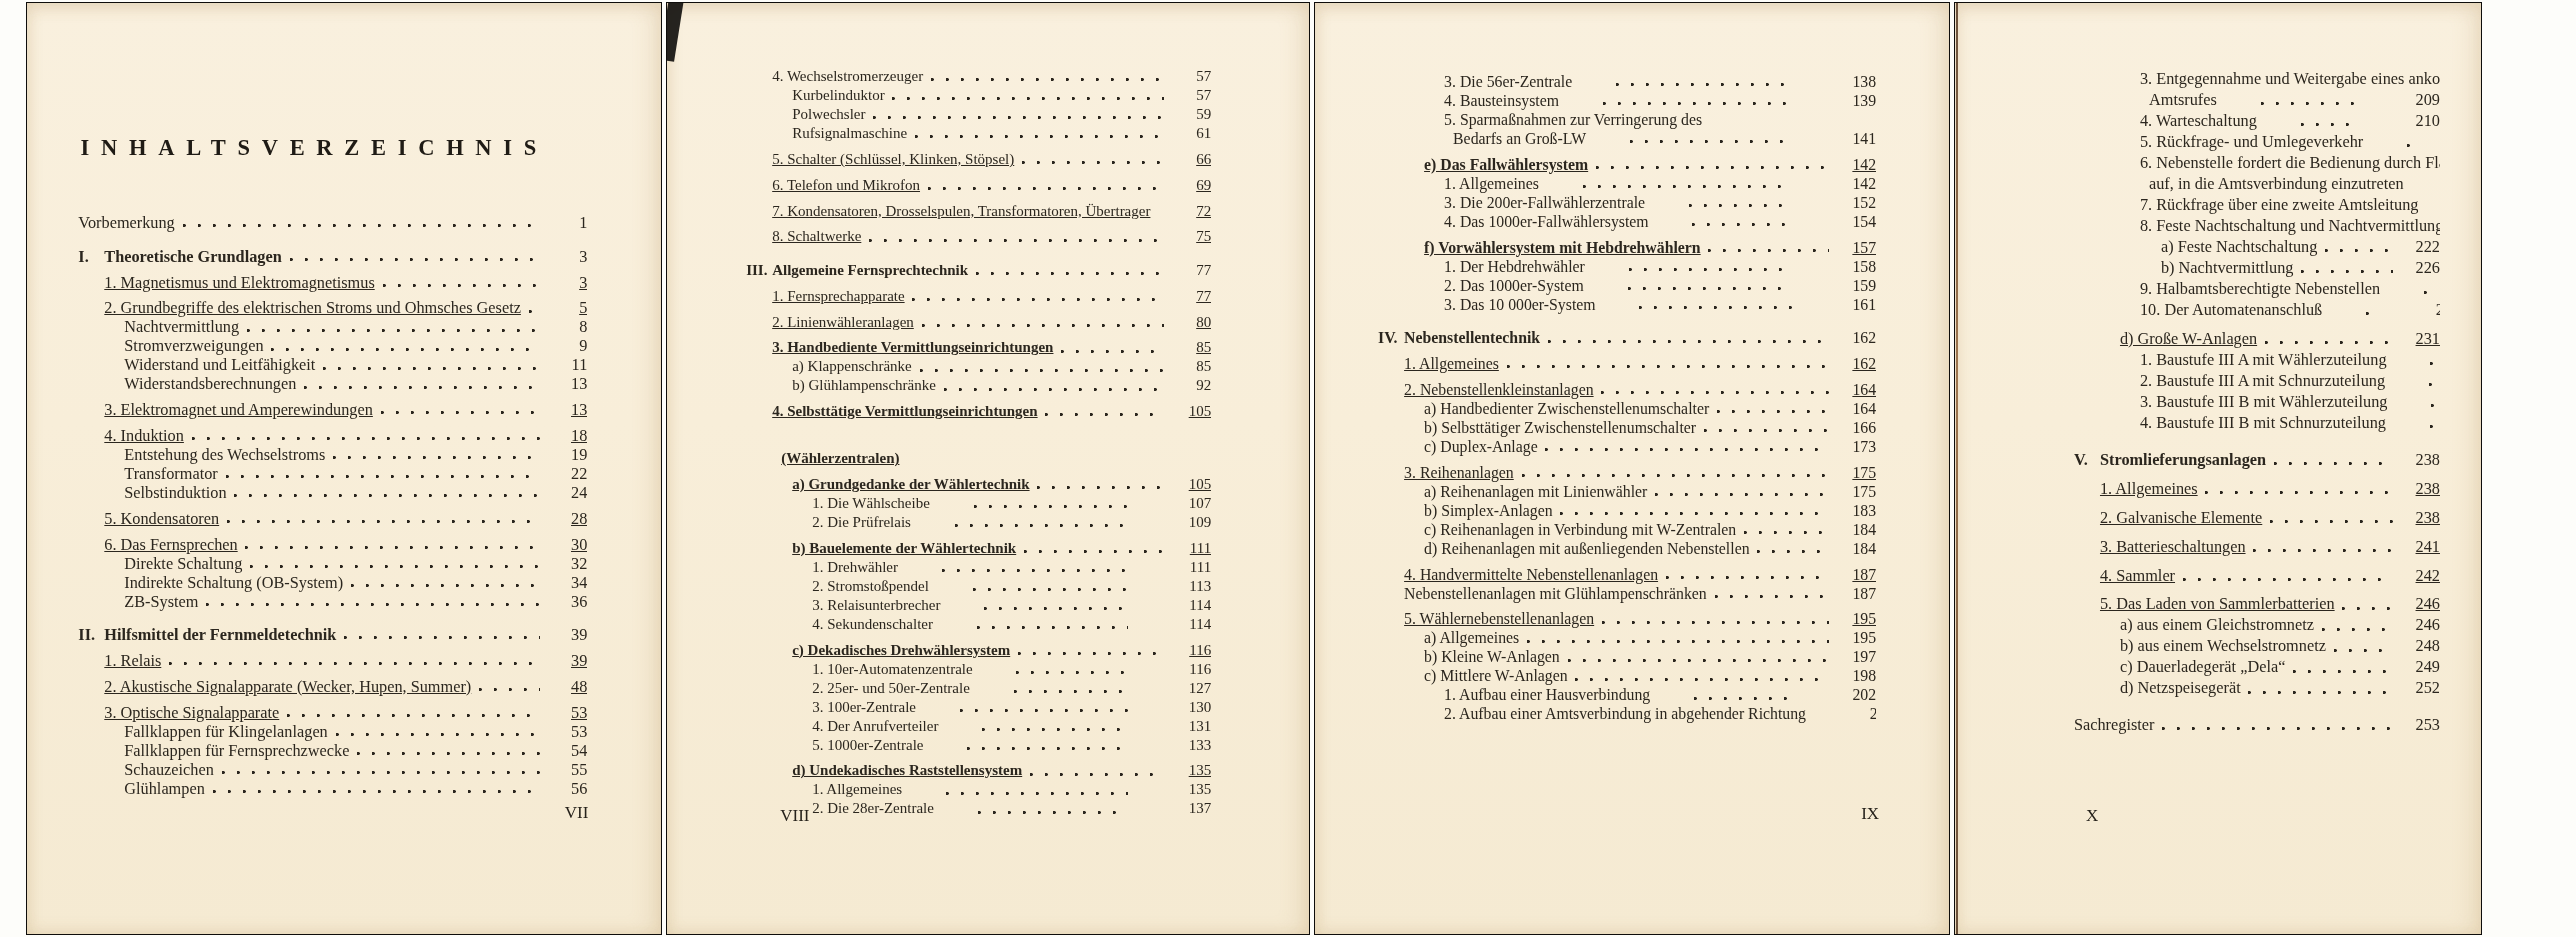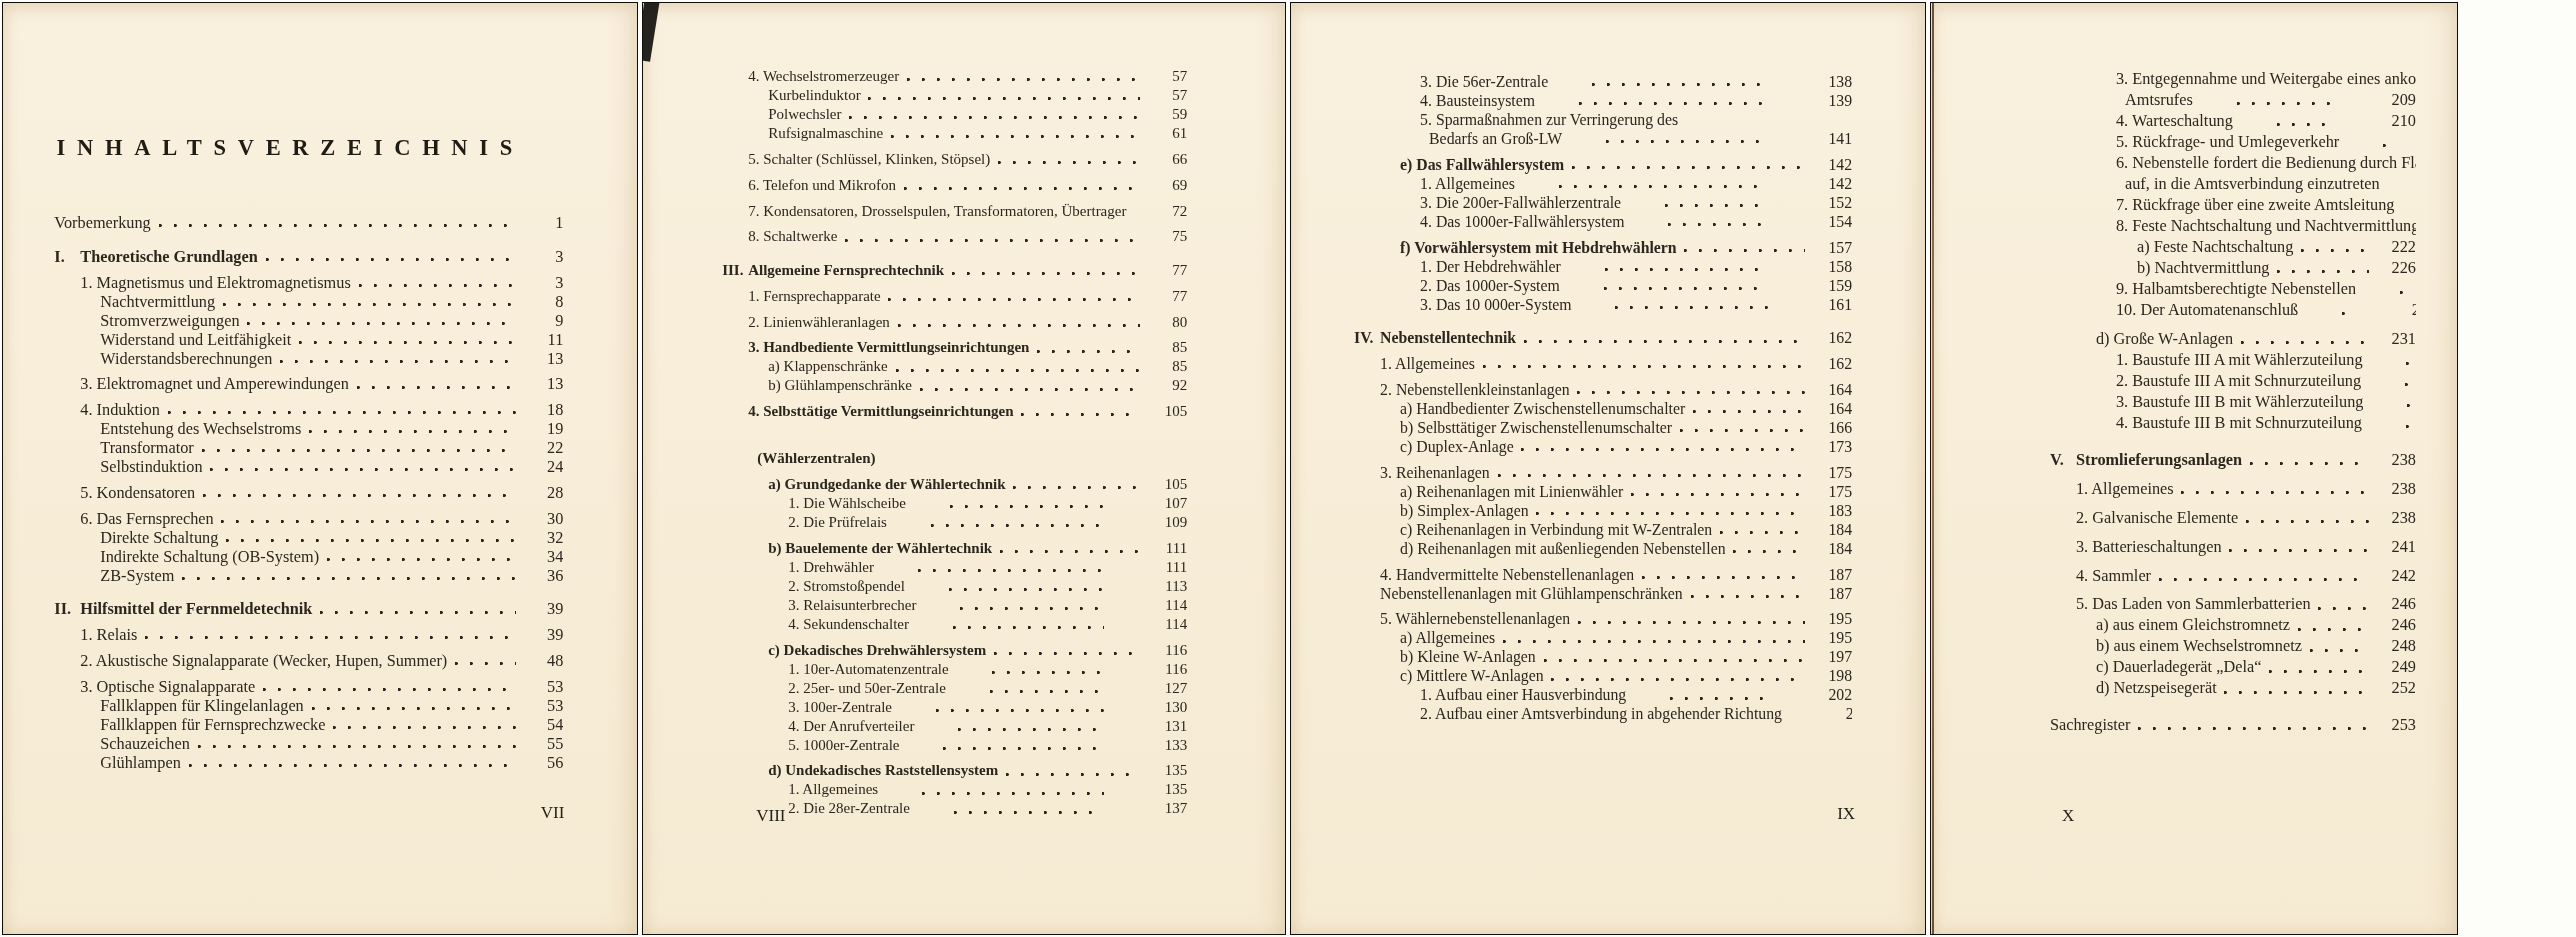--- a/index.html
+++ b/index.html
@@ -14,21 +14,21 @@
     overflow:hidden;
   }
   .page{
     position:relative;
     box-sizing:border-box;
     border:1.7px solid #0e0d0b;
     background:linear-gradient(180deg,#f9f0de 0%,#f8eed9 45%,#f5ead2 100%);
     box-shadow:inset -11.3px 0 20px rgba(168,124,62,0.12), inset 4.5px 0 12.4px rgba(168,124,62,0.10), inset 0 7.9px 14.6px rgba(168,124,62,0.08);
     overflow:hidden;
   }
-  .page-1{width:636px;padding:132px 74px 0 51px;}
+  .page-1{width:636px;padding:132px 74px 0 51px;margin-left:24px;}
   .page-2{width:644px;padding:64px 98px 0 79px;}
   .page-3{width:636px;padding:69px 73px 0 63px;}
   .page-4{width:528px;padding:65px 41px 0 119px;}
 
   .page-1{--fs:16.3px;--lh:19px;--md:6.8px;--lg:14.6px;}
   .page-2{--fs:15px;--lh:19px;--md:6.8px;--lg:14.6px;}
   .page-3{--fs:15.8px;--lh:19px;--md:6.8px;--lg:14.6px;}
   .page-4{--fs:16.3px;--lh:21px;--md:7.9px;--lg:15.8px;}
 
   .page-2::after{ 
@@ -45,21 +45,21 @@
     margin:0 0 52px 2.3px;white-space:nowrap;color:#1f1b15;
   }
   .toc{display:block;}
   .entry{overflow:hidden;}
   .entry .line{
     display:flex;align-items:baseline;
     font-size:var(--fs);line-height:var(--lh);
     white-space:nowrap;
   }
   .entry.bold .line .txt,.entry.bold .line .rn{font-weight:700;}
-  .entry.gap-md{margin-top:var(--md);}
+  .entry.gap-md{margin-top:var(--md);text-decoration:underline;}
   .entry.gap-lg{margin-top:var(--lg);}
   .lvl-0 .line{padding-left:0;}
   .lvl-1 .line{padding-left:26px;}
   .lvl-2 .line{padding-left:46px;}
   .lvl-3 .line{padding-left:66px;gap:36px;}
   .lvl-4 .line{padding-left:87px;}
   .line.cont{padding-left:0;}
   .lvl-1 .line.cont{padding-left:35px;margin-top:28px;}
   .lvl-3 .line.cont{padding-left:75px;}
   .rn{display:inline-block;min-width:26px;}
@@ -102,20 +102,27 @@
             <span class="num">3</span>
           </div>
         </div>
         <div class="entry lvl-1 gap-md">
           <div class="line">
             <span class="txt">1. Magnetismus und Elektromagnetismus</span>
             <span class="lead"></span>
             <span class="num">3</span>
           </div>
         </div>
+        <div class="entry lvl-1 gap-md">
+          <div class="line">
+            <span class="txt">2. Grundbegriffe des elektrischen Stroms und Ohmsches Gesetz</span>
+            <span class="lead"></span>
+            <span class="num">5</span>
+          </div>
+        </div>
         <div class="entry lvl-2">
           <div class="line">
             <span class="txt">Nachtvermittlung</span>
             <span class="lead"></span>
             <span class="num">8</span>
           </div>
         </div>
         <div class="entry lvl-2">
           <div class="line">
             <span class="txt">Stromverzweigungen</span>

